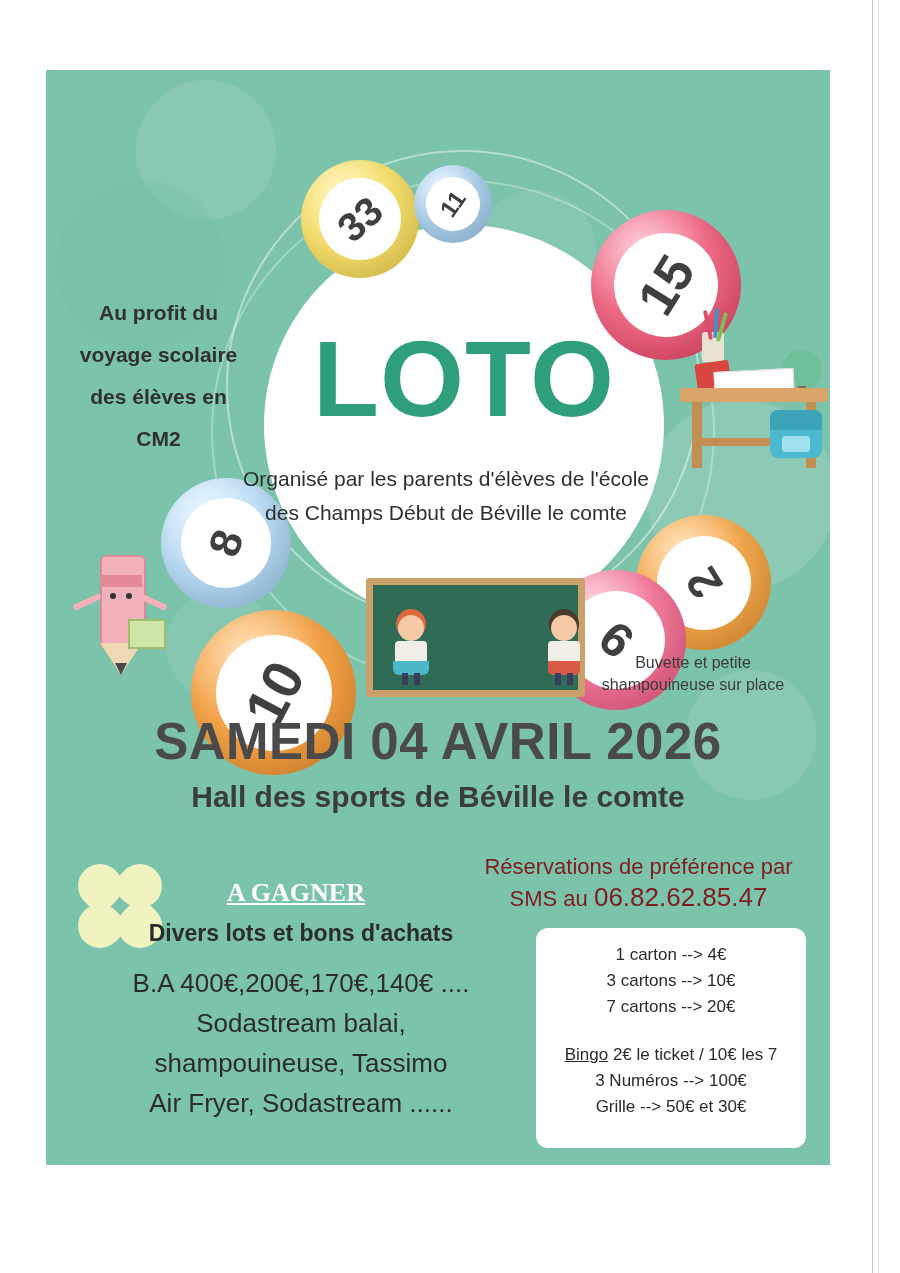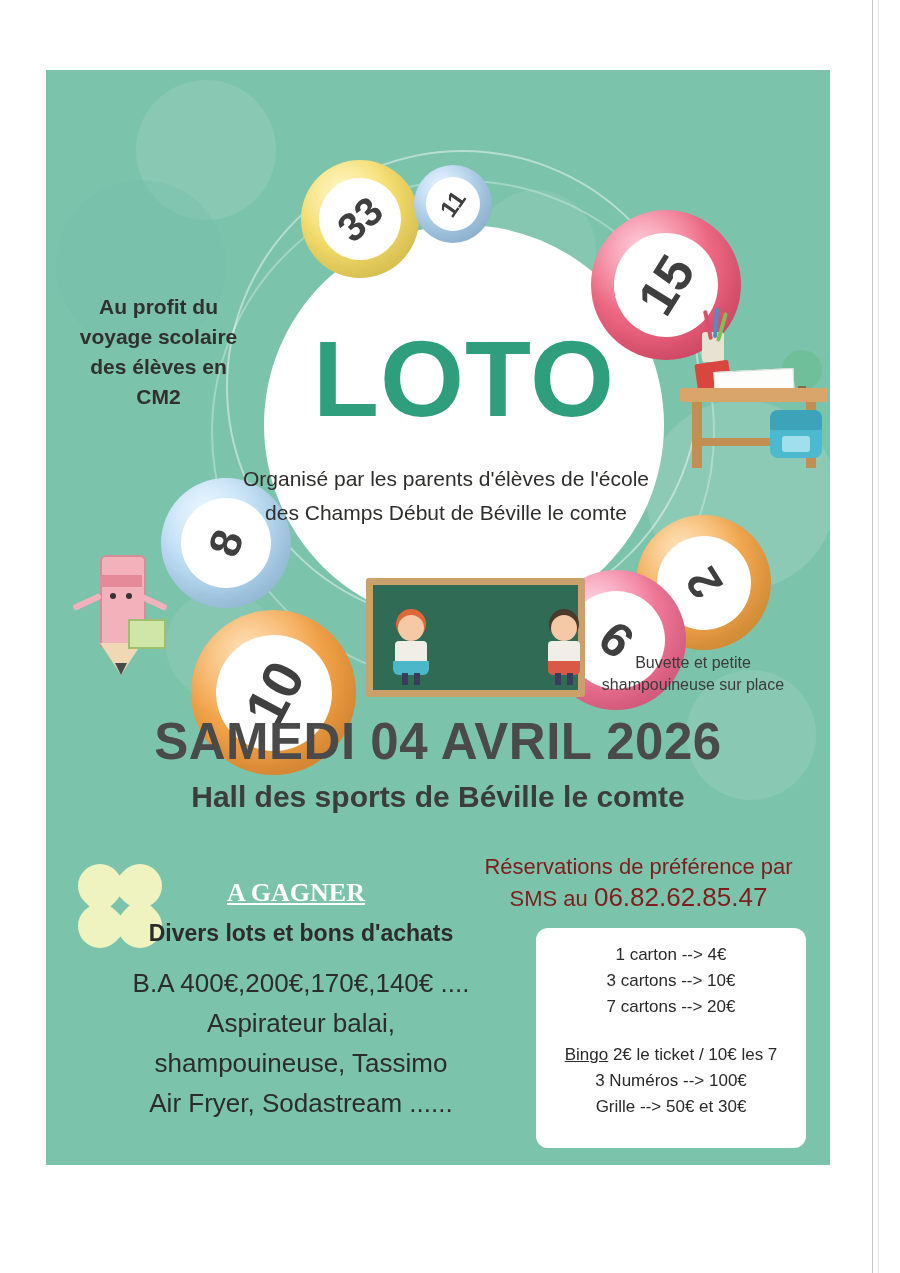--- a/index.html
+++ b/index.html
@@ -146,21 +146,21 @@
 
   
   .left-note {
     position: absolute;
     left: 20px;
     top: 222px;
     width: 185px;
     text-align: center;
     color: #30312f;
     font-size: 21px;
-    line-height: 30px;
+    line-height: 42px;
     font-weight: bold;
   }
 
   
   .organiser {
     position: absolute;
     left: 185px;
     top: 392px;
     width: 430px;
     text-align: center;
@@ -475,21 +475,21 @@
     <div class="leaf l3"></div>
     <div class="leaf l4"></div>
   </div>
 
   <div class="gagner">A GAGNER</div>
 
   <div class="prizes">
     <div class="p1">Divers lots et bons d'achats</div>
     <div class="p2">
       <div>B.A 400€,200€,170€,140€ ....</div>
-      <div>Aspirateur balai,</div>
+      <div>Sodastream balai,</div>
       <div>shampouineuse, Tassimo</div>
       <div>Air Fryer,  Sodastream ......</div>
     </div>
   </div>
 
   <div class="price-box">
     <div class="row">1 carton --&gt; 4€</div>
     <div class="row">3 cartons --&gt; 10€</div>
     <div class="row">7 cartons --&gt; 20€</div>
     <div class="gap"></div>

